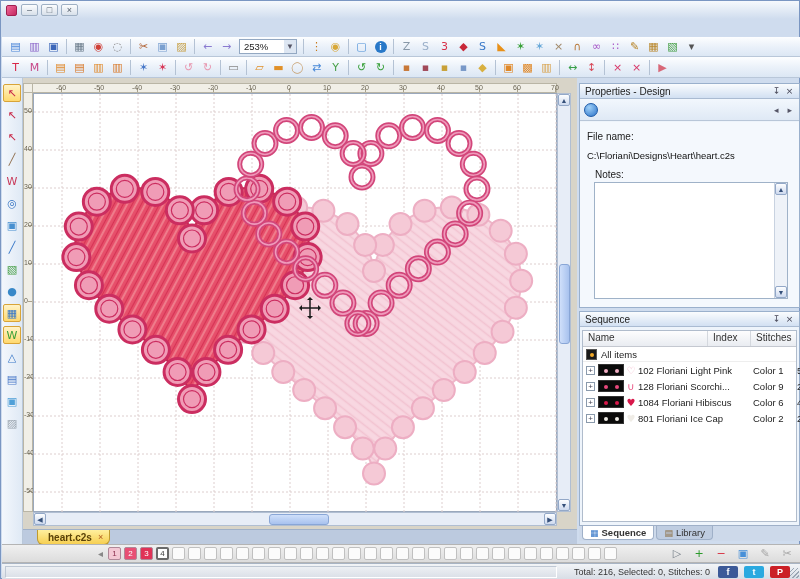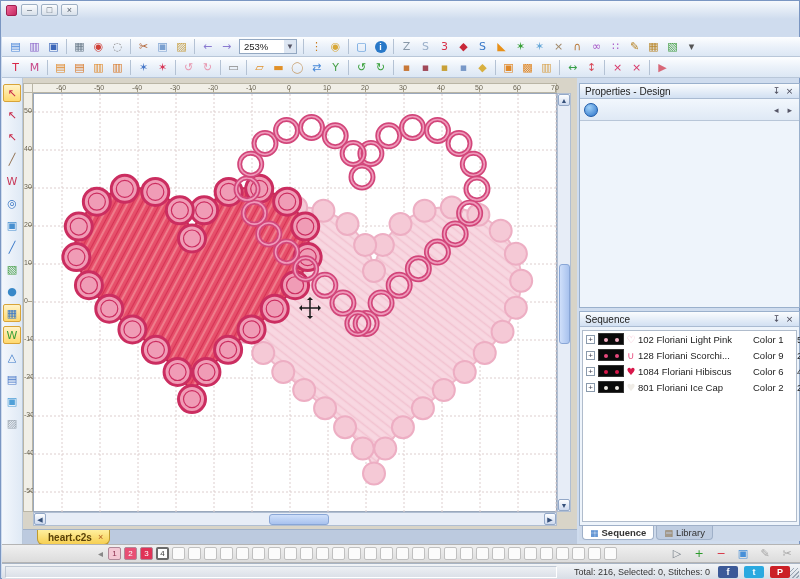--- a/index.html
+++ b/index.html
@@ -656,30 +656,52 @@
       <div class="phead">
         <span>Properties - Design</span>
         <span class="sp"></span>
         <span class="pbtn">↧</span>
         <span class="pbtn">×</span>
       </div>
       <div id="ptabs">
         <div id="globe"></div>
         <span class="nav">◂ ▸</span>
       </div>
+      <div id="pcontent">
+        <div id="filelabel">File name:</div>
+        <div id="filepath">C:\Floriani\Designs\Heart\heart.c2s</div>
+        <div id="noteslabel">Notes:</div>
+        <div id="notesbox">
+          <div id="notes-sb">
+            <div class="sarr" style="top:0">▲</div>
+            <div class="sarr" style="bottom:0">▼</div>
+          </div>
+        </div>
+      </div>
     </div>
 
     <div id="seqpanel" class="panel">
       <div class="phead">
         <span>Sequence</span>
         <span class="sp"></span>
         <span class="pbtn">↧</span>
         <span class="pbtn">×</span>
       </div>
       <div id="seqtable">
+        <div id="seqcols">
+          <div class="c c1">Name</div>
+          <div class="c c2">Index</div>
+          <div class="c c3">Stitches</div>
+        </div>
+        <div id="allitems">
+          <span class="ic">
+              <i></i>
+            </span>
+          <span>All items</span>
+        </div>
         <div id="seqrows">
             <div class="seqrow">
               <span class="plus">+</span>
               <span class="thumb">
                 <i style="background: rgb(242, 174, 196); left: 5px;"></i>
                 <i style="background: rgb(242, 174, 196); left: 16px;"></i>
               </span>
               <span class="cglyph" style="color: rgb(242, 174, 196);">♡</span>
               <span class="sname">102 Floriani Light Pink</span>
               <span class="sidx">Color 1</span>

